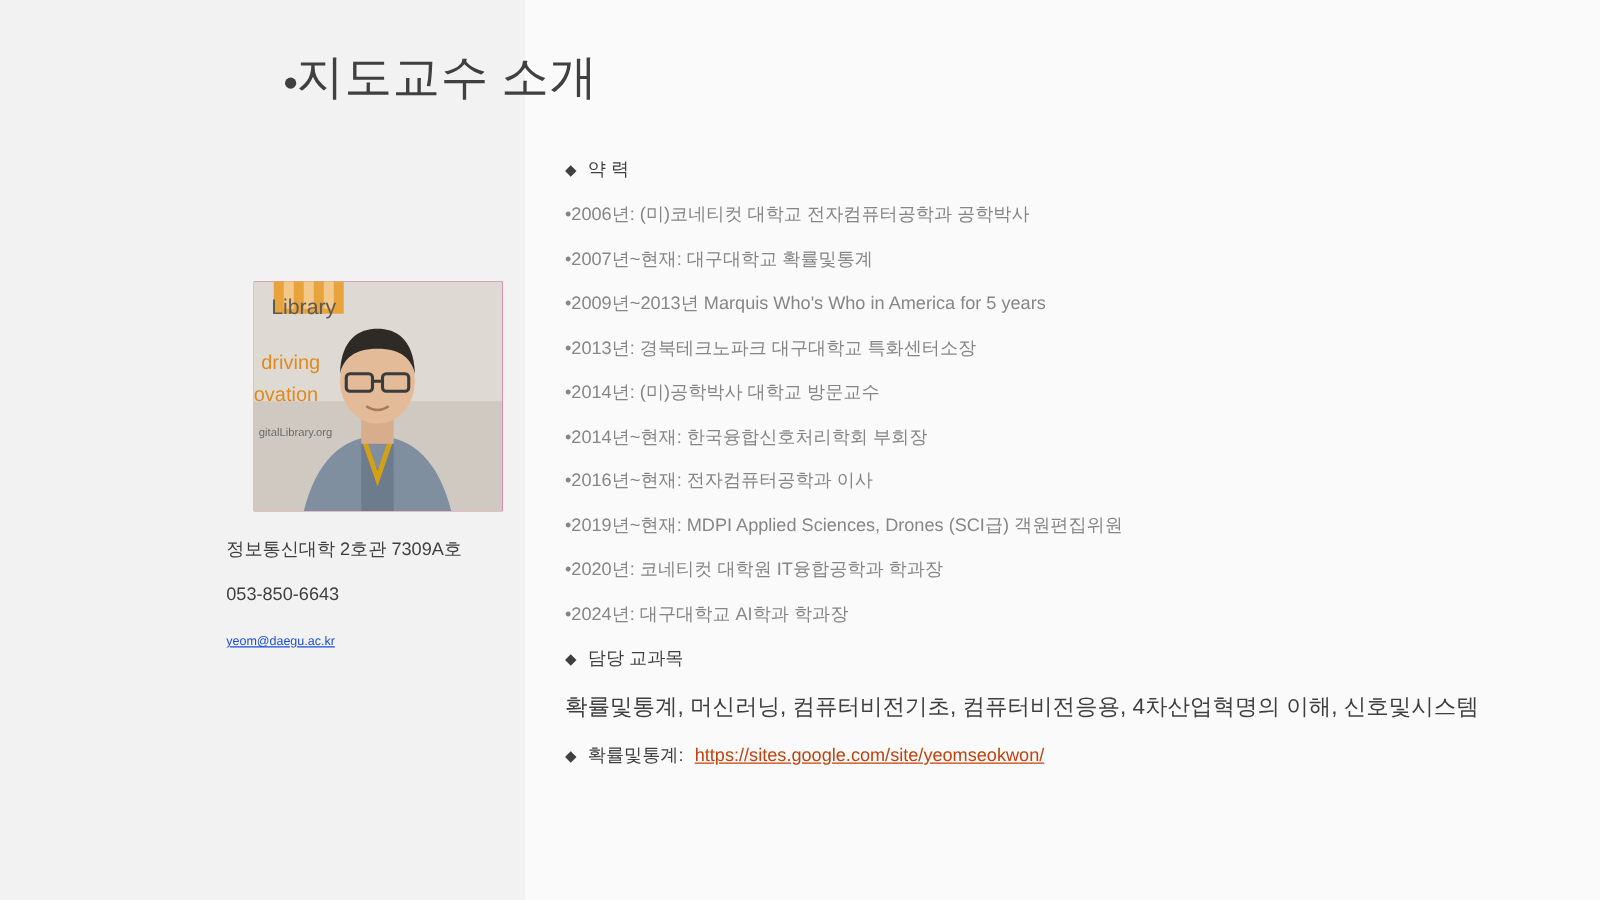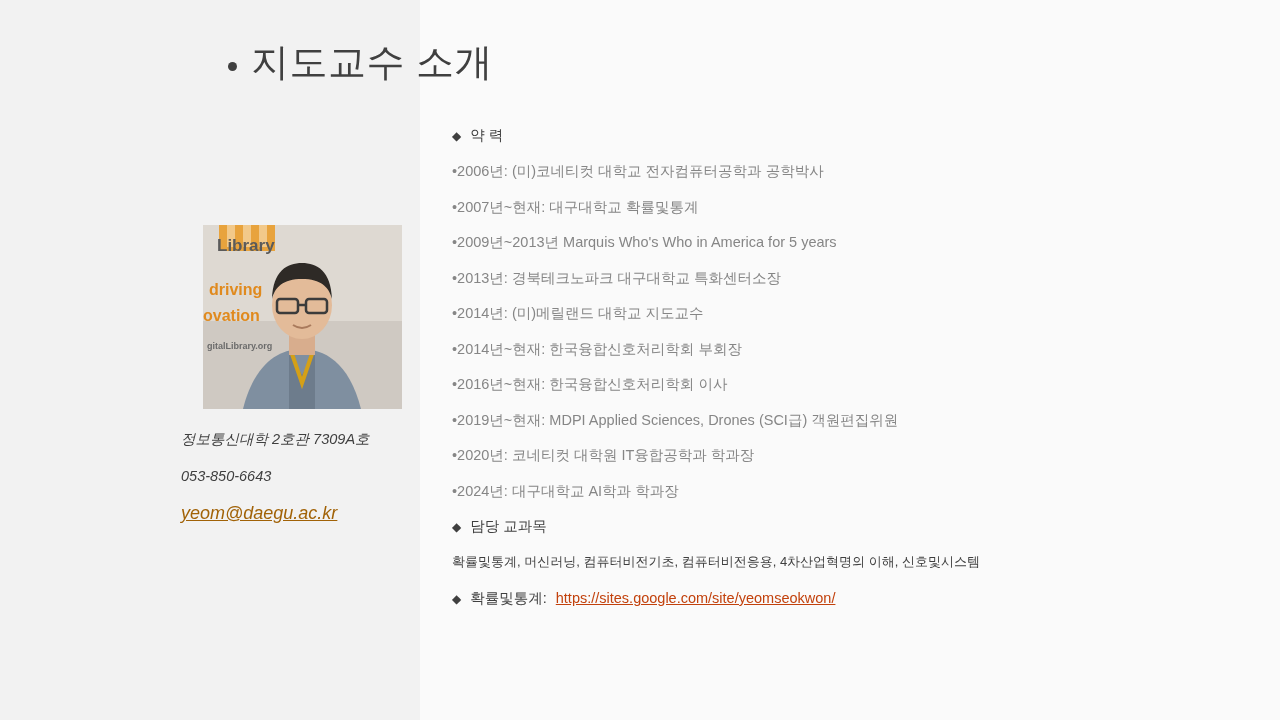--- a/index.html
+++ b/index.html
@@ -27,21 +27,21 @@
     height: 720px;
     background: #fafafa;
   }
   
   .title-row {
     position: absolute;
     left: 228px;
     top: 40px;
     display: flex;
     align-items: center;
-    gap: 14px;
+    font-family: Liberation Serif, serif;
   }
   .title-bullet {
     width: 9px;
     height: 9px;
     border-radius: 50%;
     background: #404040;
     display: inline-block;
     margin-top: 8px;
   }
   .title-text {
@@ -53,40 +53,38 @@
   }
   
   .photo {
     position: absolute;
     left: 203px;
     top: 225px;
     width: 199px;
     height: 184px;
     background: #be185d;
     overflow: hidden;
-    font-weight: bold;
   }
   .photo svg { display: block; }
   
   .info-block {
     position: absolute;
     left: 181px;
     top: 430px;
     width: 240px;
-    font-style: italic;
   }
   .info-line {
     font-size: 14.5px;
     color: #3f3f3f;
     margin-bottom: 19px;
     white-space: nowrap;
   }
   .info-link {
-    font-size: 18px;
-    color: #a16207;
+    font-size: 10px;
+    color: #1d4ed8;
     text-decoration: underline;
   }
   
   .content {
     position: absolute;
     left: 452px;
     top: 126px;
     width: 680px;
   }
   .section-head {
@@ -106,21 +104,21 @@
     font-size: 14.5px;
     color: #868686;
     margin-bottom: 16.5px;
     white-space: nowrap;
     margin-top: 12px;
   }
   .bullet-dot {
     font-size: 14.5px;
   }
   .course-line {
-    font-size: 13px;
+    font-size: 18px;
     color: #3f3f3f;
     margin-top: 2px;
     margin-bottom: 18px;
     white-space: nowrap;
   }
   .home-row {
     font-size: 14.5px;
     color: #3f3f3f;
     display: flex;
     align-items: baseline;
@@ -185,23 +183,23 @@
 
     <div class="section-head">
       <span class="diamond">◆</span>
       <span>약 력</span>
     </div>
 
     <div class="bullet-line"><span class="bullet-dot">•</span><span>2006년: (미)코네티컷 대학교 전자컴퓨터공학과 공학박사</span></div>
     <div class="bullet-line"><span class="bullet-dot">•</span><span>2007년~현재: 대구대학교 확률및통계</span></div>
     <div class="bullet-line"><span class="bullet-dot">•</span><span>2009년~2013년 Marquis Who's Who in America for 5 years</span></div>
     <div class="bullet-line"><span class="bullet-dot">•</span><span>2013년: 경북테크노파크 대구대학교 특화센터소장</span></div>
-    <div class="bullet-line"><span class="bullet-dot">•</span><span>2014년: (미)메릴랜드 대학교 지도교수</span></div>
+    <div class="bullet-line"><span class="bullet-dot">•</span><span>2014년: (미)공학박사 대학교 방문교수</span></div>
     <div class="bullet-line"><span class="bullet-dot">•</span><span>2014년~현재: 한국융합신호처리학회 부회장</span></div>
-    <div class="bullet-line"><span class="bullet-dot">•</span><span>2016년~현재: 한국융합신호처리학회 이사</span></div>
+    <div class="bullet-line"><span class="bullet-dot">•</span><span>2016년~현재: 전자컴퓨터공학과 이사</span></div>
     <div class="bullet-line"><span class="bullet-dot">•</span><span>2019년~현재: MDPI Applied Sciences, Drones (SCI급) 객원편집위원</span></div>
     <div class="bullet-line"><span class="bullet-dot">•</span><span>2020년: 코네티컷 대학원 IT융합공학과 학과장</span></div>
     <div class="bullet-line"><span class="bullet-dot">•</span><span>2024년: 대구대학교 AI학과 학과장</span></div>
 
     <div class="section-head">
       <span class="diamond">◆</span>
       <span>담당 교과목</span>
     </div>
     <div class="course-line">확률및통계, 머신러닝, 컴퓨터비전기초, 컴퓨터비전응용, 4차산업혁명의 이해, 신호및시스템</div>
 

